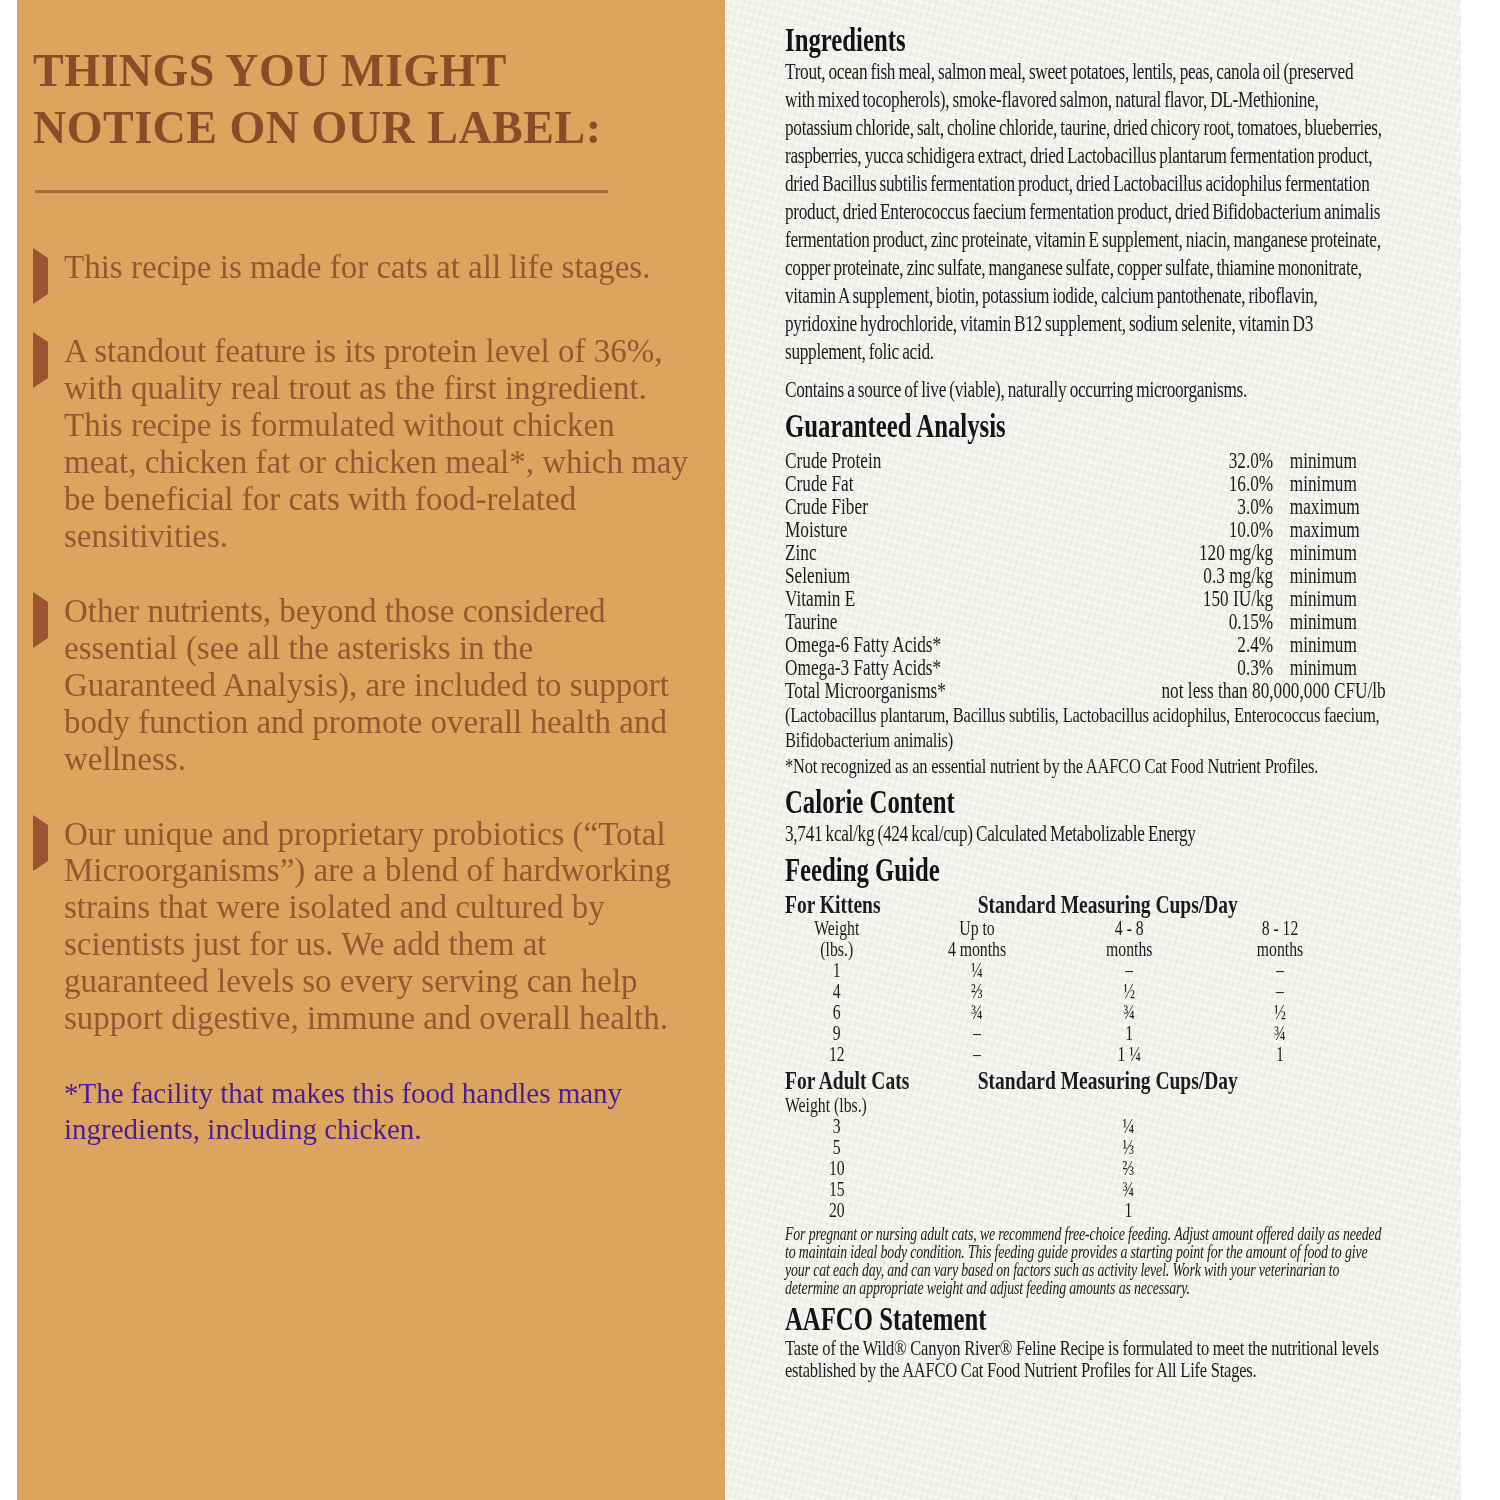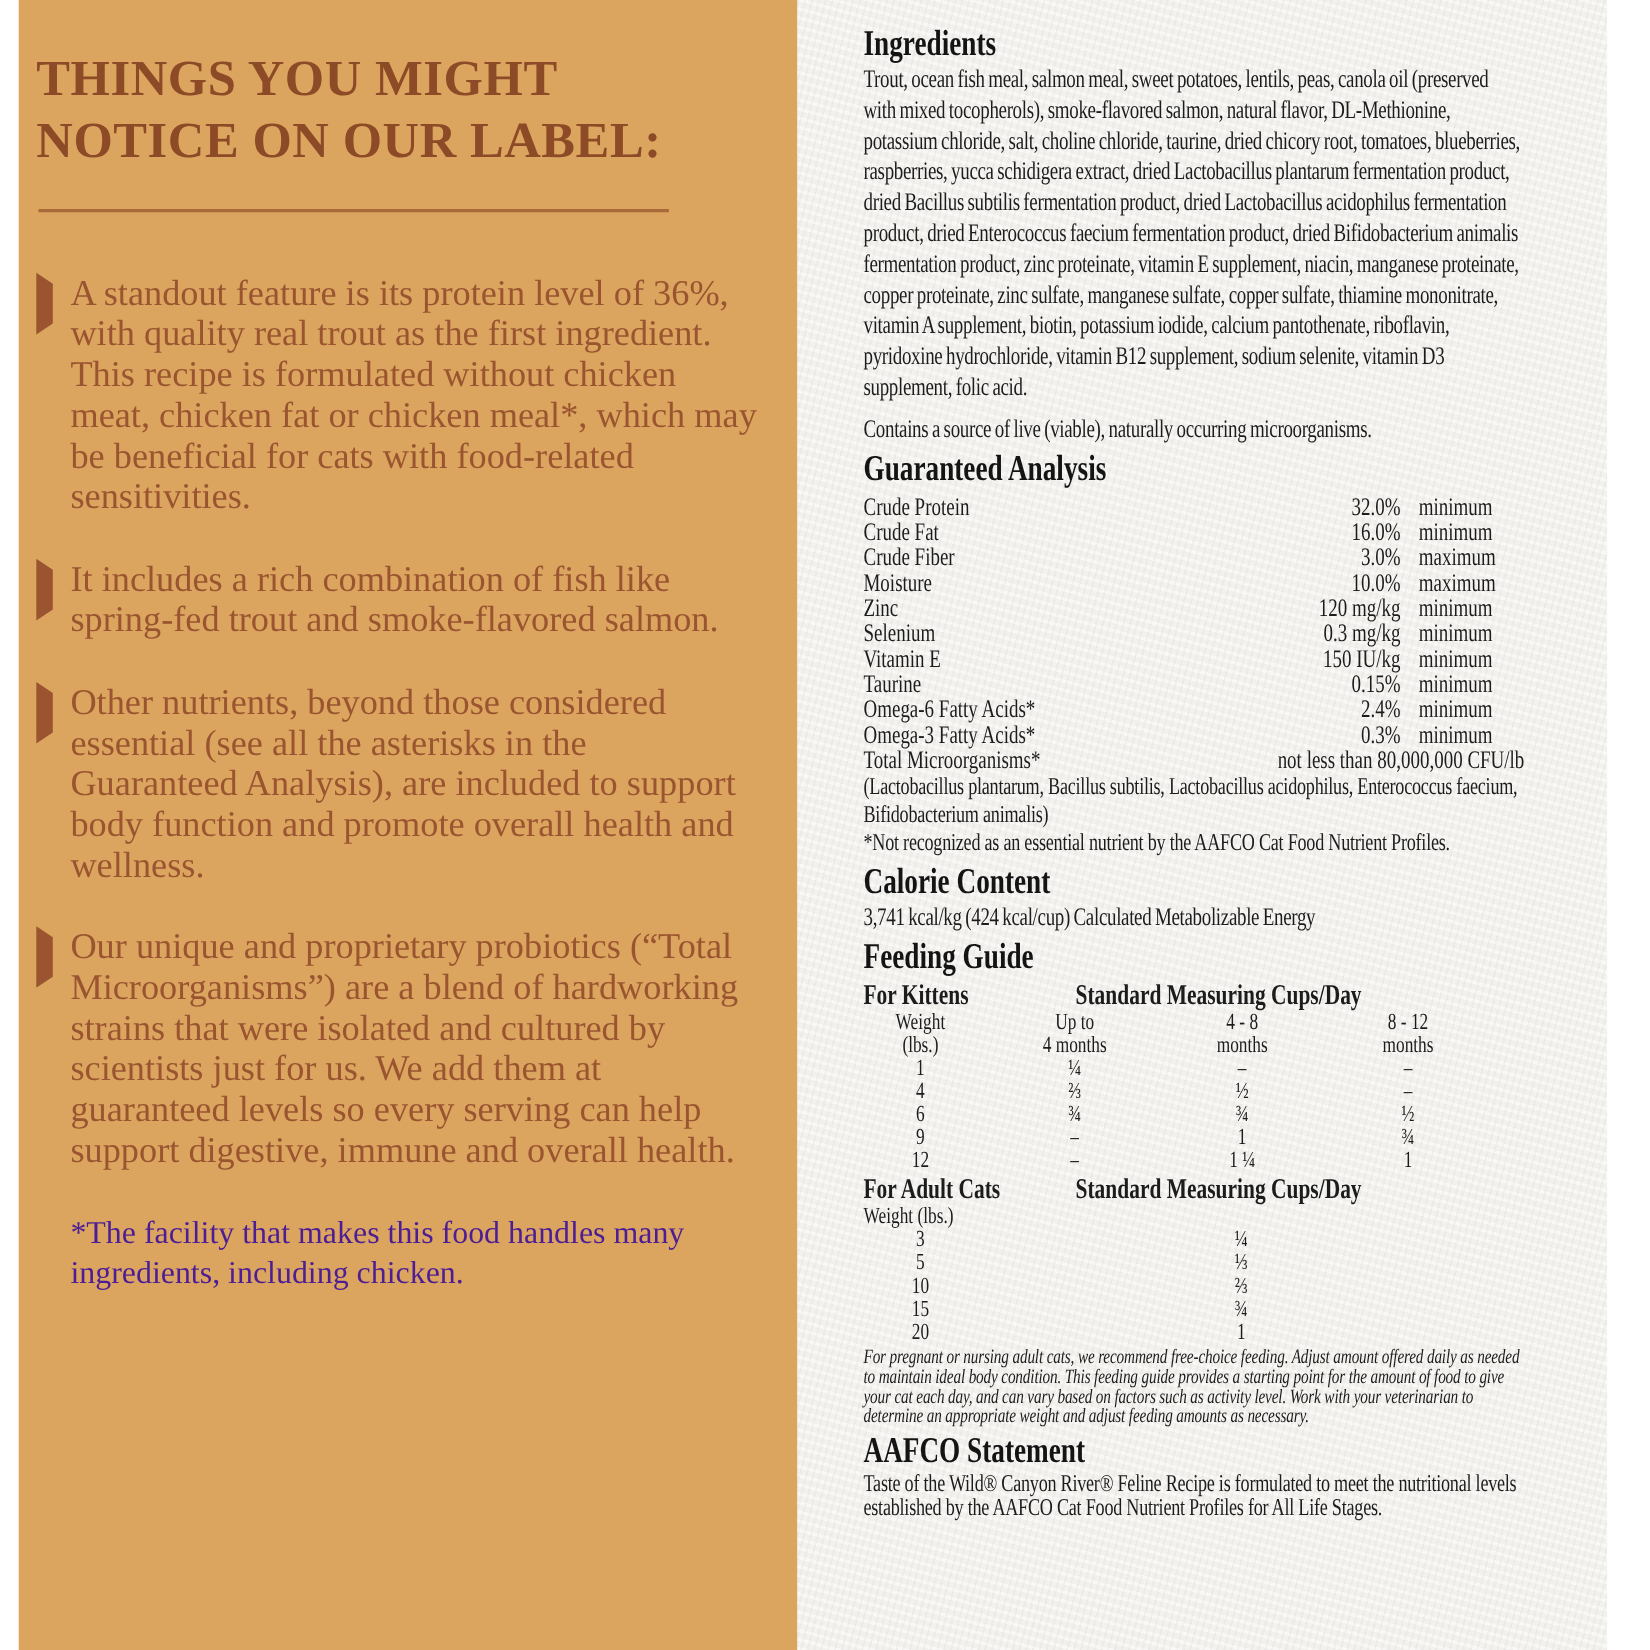--- a/index.html
+++ b/index.html
@@ -55,25 +55,25 @@
 
 <div class="root">
 
   <div class="tan-panel">
     <div class="left-title">THINGS YOU MIGHT NOTICE ON OUR LABEL:</div>
     <hr class="title-rule">
     <div class="bullets">
 
       <div class="bullet">
         <span class="arrow-cell"><span class="tri"></span></span>
+        <span class="bullet-text">This recipe is made for cats at all life stages.</span>
+      </div>
+      <div class="bullet">
+        <span class="arrow-cell"><span class="tri"></span></span>
         <span class="bullet-text">A standout feature is its protein level of 36%, with quality real trout as the first ingredient. This recipe is formulated without chicken meat, chicken fat or chicken meal*, which may be beneficial for cats with food-related sensitivities.</span>
-      </div>
-      <div class="bullet">
-        <span class="arrow-cell"><span class="tri"></span></span>
-        <span class="bullet-text">It includes a rich combination of fish like spring-fed trout and smoke-flavored salmon.</span>
       </div>
       <div class="bullet">
         <span class="arrow-cell"><span class="tri"></span></span>
         <span class="bullet-text">Other nutrients, beyond those considered essential (see all the asterisks in the Guaranteed Analysis), are included to support body function and promote overall health and wellness.</span>
       </div>
       <div class="bullet">
         <span class="arrow-cell"><span class="tri"></span></span>
         <span class="bullet-text">Our unique and proprietary probiotics (“Total Microorganisms”) are a blend of hardworking strains that were isolated and cultured by scientists just for us. We add them at guaranteed levels so every serving can help support digestive, immune and overall health.</span>
       </div>
 

